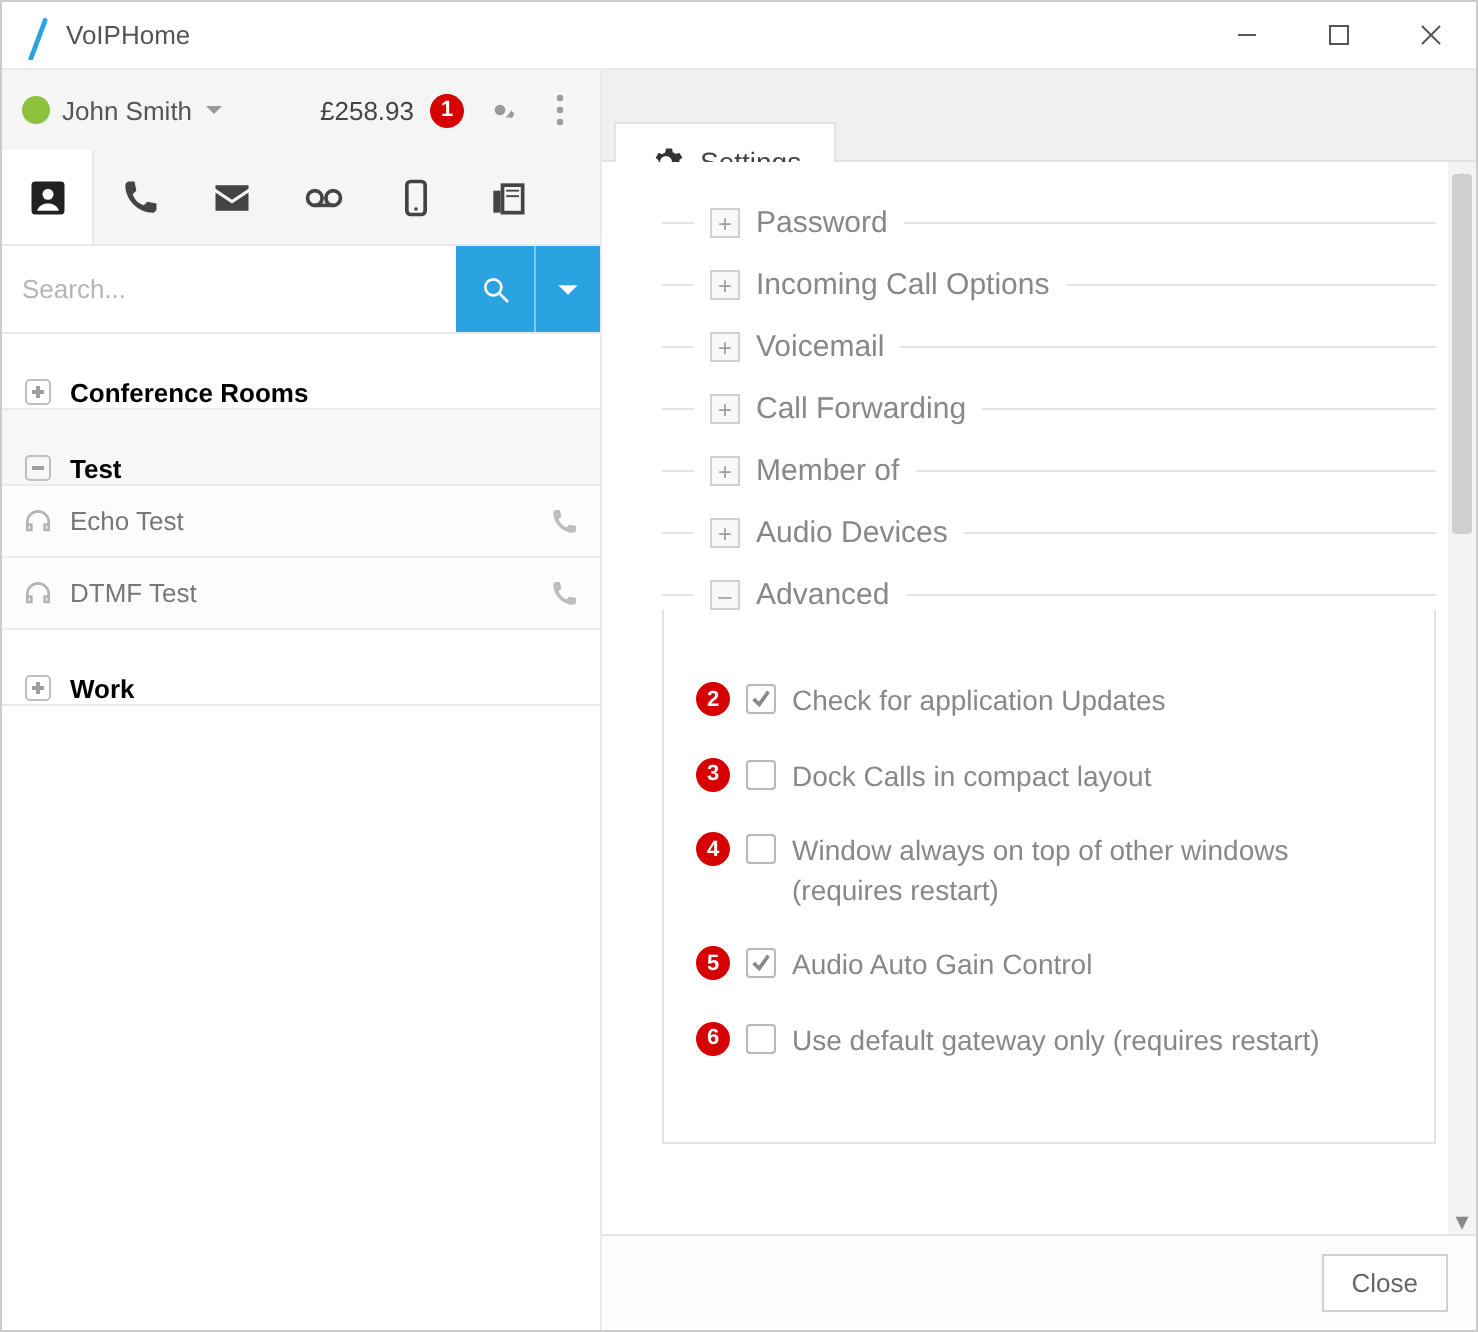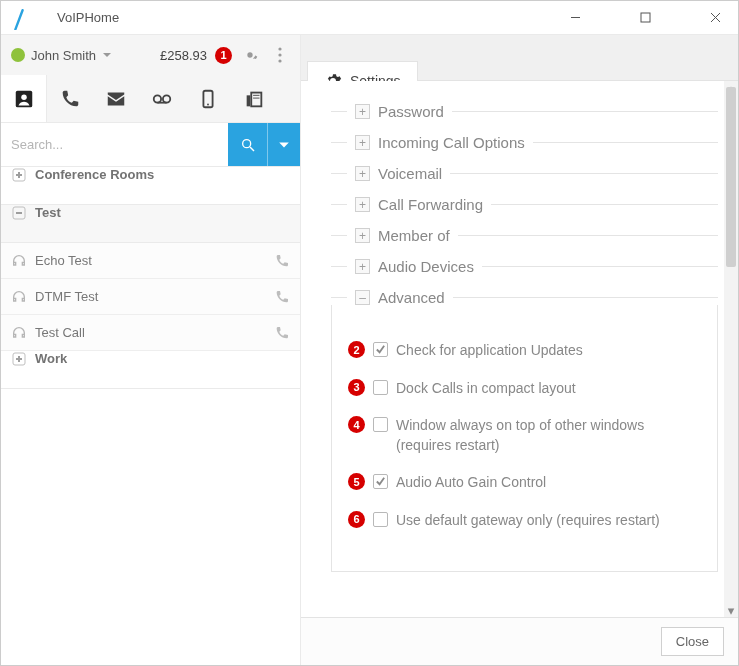--- a/index.html
+++ b/index.html
@@ -1,20 +1,20 @@
 <!DOCTYPE html>
 <html><head>
 <meta charset="utf-8">
 <style>
   * { box-sizing: border-box; }
   html, body { margin:0; padding:0; font-family: "Segoe UI", Arial, sans-serif; font-size:13px; color:#555; }
   body { background:#fff; }
   .window { width:739px; height:666px; border:1px solid #ccc; display:flex; flex-direction:column; background:#fff; }
   
-  .titlebar { height:34px; background:#fff; display:flex; align-items:center; border-bottom:1px solid #eaeaea;gap:24px; }
+  .titlebar { height:34px; background:#fff; display:flex; align-items:center; border-bottom:1px solid #eaeaea; }
   .titlebar .app-icon { width:12px; height:18px; margin:0 8px 0 12px; color:#2aa3e0; }
   .titlebar .title { flex:0 0 auto; color:#555; font-size:13px; }
   .titlebar .spacer { flex:1; }
   .winbtn { width:46px; height:33px; display:flex; align-items:center; justify-content:center; color:#555; }
   .winbtn svg { width:11px; height:11px; }
   
   .body { flex:1; display:flex; min-height:0; }
   .sidebar { width:300px; border-right:1px solid #eaeaea; display:flex; flex-direction:column; background:#fff; }
   .headerrow { height:40px; background:#f5f5f5; display:flex; align-items:center; padding:0 8px 0 10px; gap:6px; }
   .presence { width:14px; height:14px; border-radius:50%; background:#8fc23c; }
@@ -27,21 +27,21 @@
   .tabs { height:48px; display:flex; align-items:center; border-bottom:1px solid #eaeaea; }
   .tab { flex: 0 0 auto; width:46px; height:47px; display:flex; align-items:center; justify-content:center; color:#444; }
   .tab.active { background:#fff; position:relative; }
   .tab svg { width:22px; height:22px; }
   .tab-bg { background:#f5f5f5; flex:1; height:47px; display:flex; align-items:center; }
   .searchrow { height:44px; display:flex; align-items:stretch; border-bottom:1px solid #eaeaea; }
   .searchrow input { flex:1; border:none; outline:none; padding:0 10px; font-size:13px; color:#6d28d9; }
   .searchrow input::placeholder { color:#b5b5b5; }
   .searchbtn { width:40px; background:#2aa3e0; color:#fff; display:flex; align-items:center; justify-content:center; border-right:1px solid rgba(255,255,255,.4);}
   .dropbtn { width:32px; background:#2aa3e0; color:#fff; display:flex; align-items:center; justify-content:center; }
-  .listhdr { height:38px; display:flex; align-items:flex-start; gap:8px; padding:0 10px; background:#fff; border-bottom:1px solid #eaeaea; font-weight:bold; color:#737373;}
+  .listhdr { height:38px; display:flex; align-items:flex-end; gap:8px; padding:0 10px; background:#fff; border-bottom:1px solid #eaeaea; font-weight:bold; color:#000000;}
   .listhdr.shaded { background:#f7f7f7; }
   .plusminus { width:16px; height:16px; color:#9e9e9e; display:flex; align-items:center; justify-content:center; }
   .contact { height:36px; display:flex; align-items:center; gap:8px; padding:0 10px; border-bottom:1px solid #eee; color:#777; background:#fcfcfc;}
   .contact .cicon { width:16px; height:16px; color:#b5b5b5; }
   .contact .flex { flex:1; }
   .callicon { width:16px; height:16px; color:#bdbdbd; }
 
   
   .right { flex:1; display:flex; flex-direction:column; background:#f5f5f5; position:relative; }
   .settingsbar { height:46px; display:flex; align-items:flex-end; padding-left:6px; background:#f0f0f0; border-bottom:1px solid #e3e3e3;}
@@ -215,30 +215,20 @@
       <div class="contact">
         <span class="cicon"><svg viewBox="0 0 24 24">
               <path fill="none" stroke="#b5b5b5" stroke-width="2" d="M4 14v-2a8 8 0 0 1 16 0v2M4 14v4h3v-4H4zm16 0v4h-3v-4h3z"></path>
             </svg></span>
         <span>DTMF Test</span>
         <span class="flex"></span>
         <span class="callicon"><svg viewBox="0 0 24 24">
               <path fill="#bdbdbd" d="M6 3c-1 0-2 1-2 2 0 8 7 15 15 15 1 0 2-1 2-2v-3l-5-1-2 2c-3-1-5-3-6-6l2-2-1-5H6z"></path>
             </svg></span>
       </div>
-      <div class="contact">
-        <span class="cicon"><svg viewBox="0 0 24 24">
-              <path fill="none" stroke="#b5b5b5" stroke-width="2" d="M4 14v-2a8 8 0 0 1 16 0v2M4 14v4h3v-4H4zm16 0v4h-3v-4h3z"></path>
-            </svg></span>
-        <span>Test Call</span>
-        <span class="flex"></span>
-        <span class="callicon"><svg viewBox="0 0 24 24">
-              <path fill="#bdbdbd" d="M6 3c-1 0-2 1-2 2 0 8 7 15 15 15 1 0 2-1 2-2v-3l-5-1-2 2c-3-1-5-3-6-6l2-2-1-5H6z"></path>
-            </svg></span>
-      </div>
 
       <div class="listhdr">
         <span class="plusminus">
             <svg width="14" height="14" viewBox="0 0 14 14">
               <rect x="1" y="1" width="12" height="12" rx="2" fill="none" stroke="#bfbfbf"></rect>
               <line x1="4" y1="7" x2="10" y2="7" stroke="#9e9e9e" stroke-width="2"></line>
               <line x1="7" y1="4" x2="7" y2="10" stroke="#9e9e9e" stroke-width="2"></line>
             </svg>
           </span>
         <span>Work</span>

